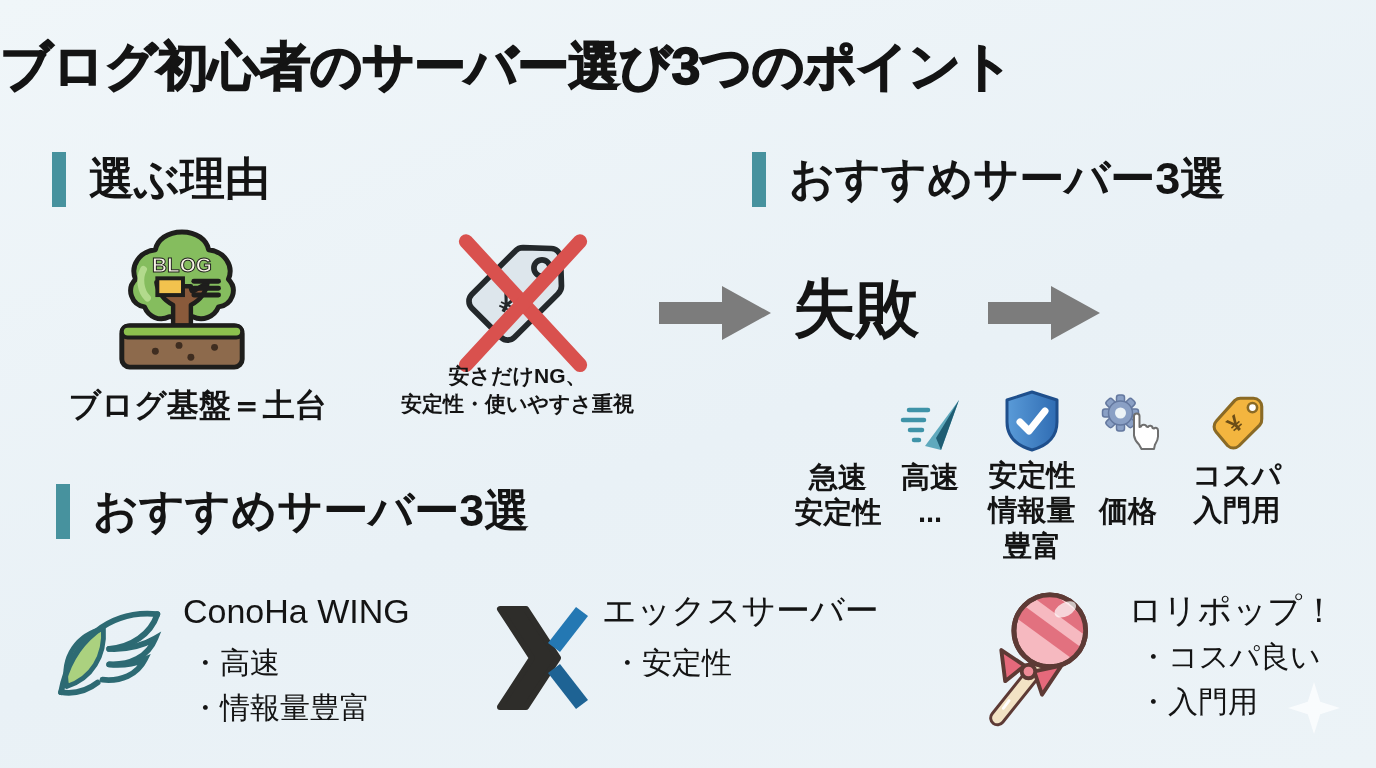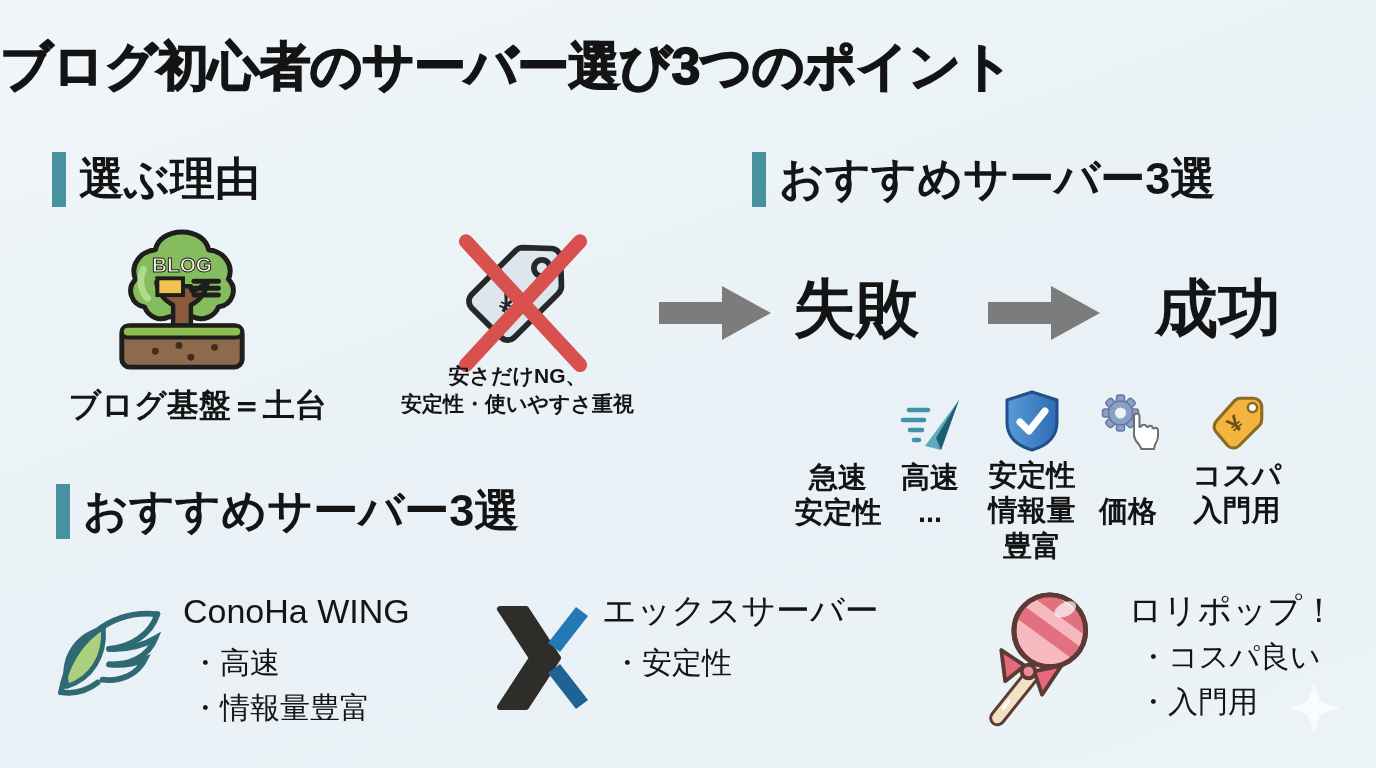--- a/index.html
+++ b/index.html
@@ -8,21 +8,21 @@
     background:linear-gradient(160deg,#f0f6f9 0%,#e9f1f6 55%,#ecf3f7 100%);
     font-family:"Liberation Sans","DejaVu Sans",sans-serif;
     color:#141414;
   }
   .abs{position:absolute;}
   .title{
     top:32px; left:0; width:100%; 
     font-size:52px; font-weight:900; letter-spacing:-1px;
     -webkit-text-stroke:1.5px #141414;
   }
-  .sec-header{display:flex; align-items:center; gap:13px;}
+  .sec-header{display:flex; align-items:center; gap:23px;}
   .sec-bar{width:14px; height:55px; background:#47929e; flex:none;}
   .sec-text{font-size:45px; font-weight:900; white-space:nowrap;}
   .caption{font-weight:800; text-align:center;}
   .flow-label{font-size:63px; font-weight:900; white-space:nowrap;}
   .feature{text-align:center; font-weight:800; font-size:29px; line-height:1.22;}
   .feature .icon-slot{height:64px; display:flex; align-items:flex-end; justify-content:center; margin-bottom:4px;}
   .feature.offset-line .lines{padding-top:36px;}
   .server-name{font-size:34px; font-weight:400; white-space:nowrap;}
   .points{font-size:30px; font-weight:400; line-height:1.5; white-space:nowrap;}
   svg{display:block;}
@@ -82,21 +82,20 @@
     <div>安定性・使いやすさ重視</div>
   </div>
 
   <svg class="abs" style="left:659px; top:284px;" width="112" height="58" viewBox="0 0 112 58">
     <polygon points="0,18 63,18 63,2 112,29 63,56 63,40 0,40" fill="#7c7c7c"></polygon>
   </svg>
   <div class="abs flow-label" style="left:793px; top:266px;">失敗</div>
   <svg class="abs" style="left:988px; top:284px;" width="112" height="58" viewBox="0 0 112 58">
     <polygon points="0,18 63,18 63,2 112,29 63,56 63,40 0,40" fill="#7c7c7c"></polygon>
   </svg>
-  <div class="abs flow-label" style="left:1155px; top:266px;">成功</div>
 
   <div class="abs feature" style="left:786px; top:392px; width:104px;">
     <div class="icon-slot"></div>
     <div class="lines">
       <div>急速</div>
       <div>安定性</div>
     </div>
   </div>
 
   <div class="abs feature" style="left:882px; top:392px; width:96px;">

